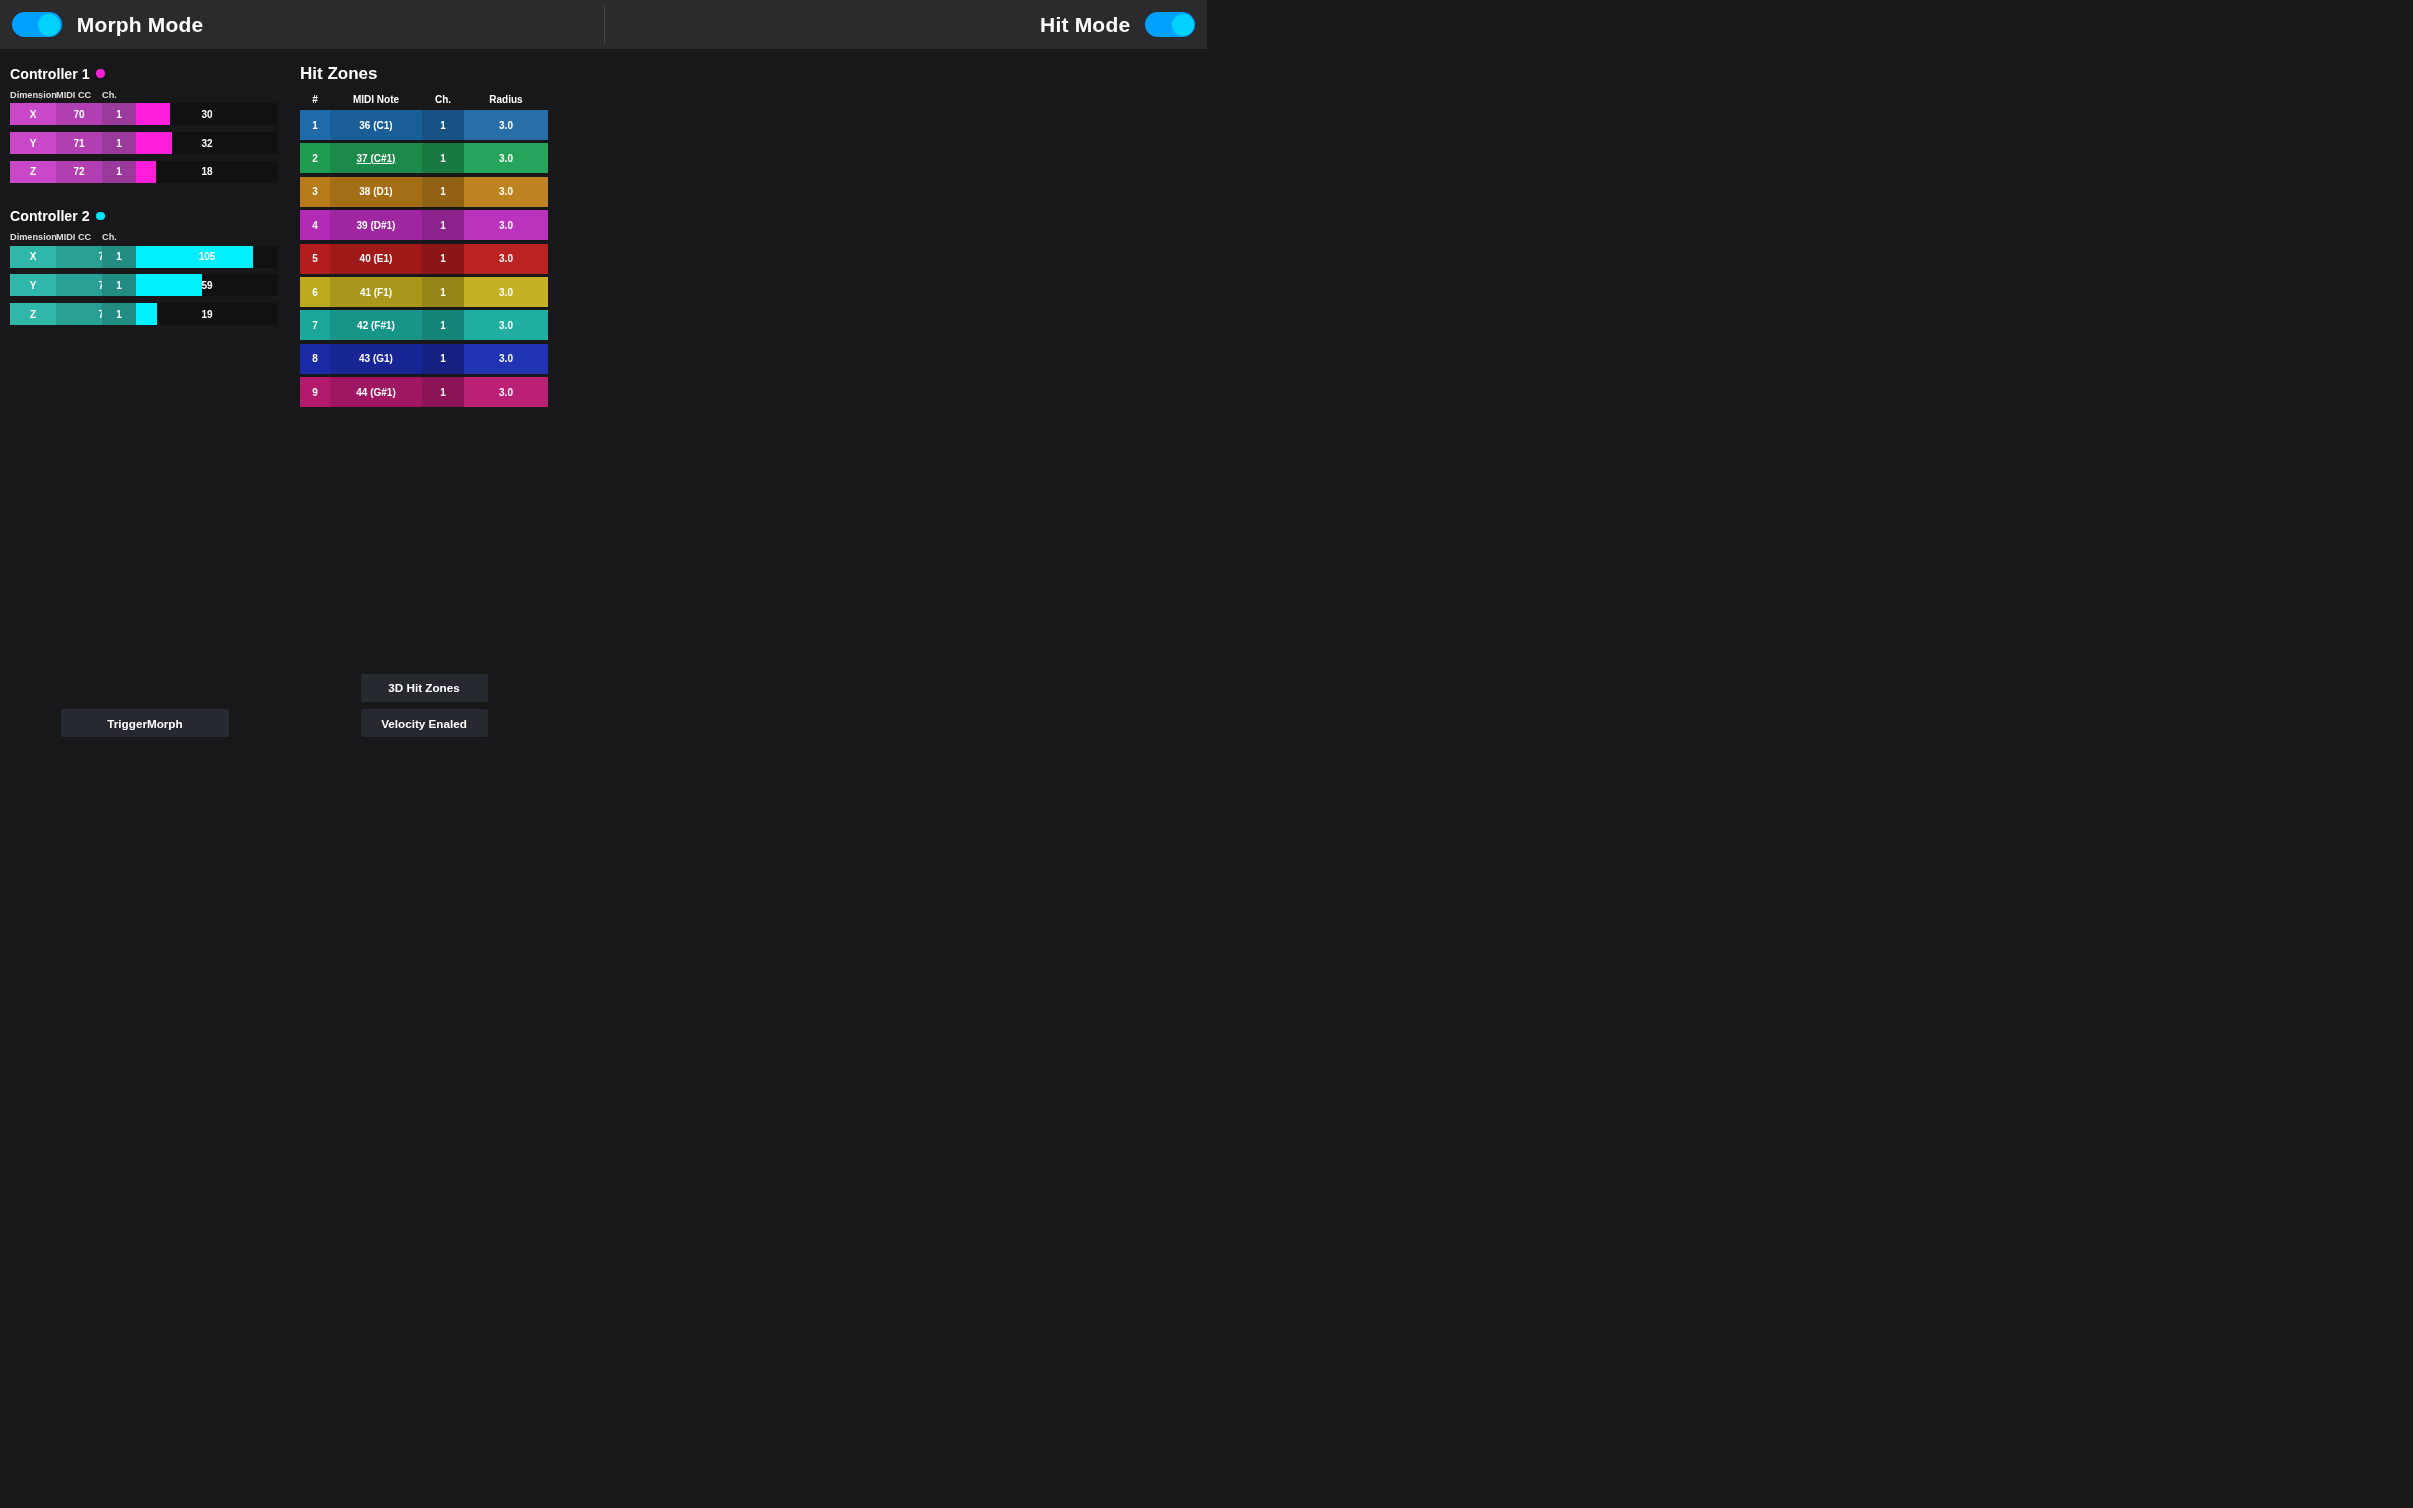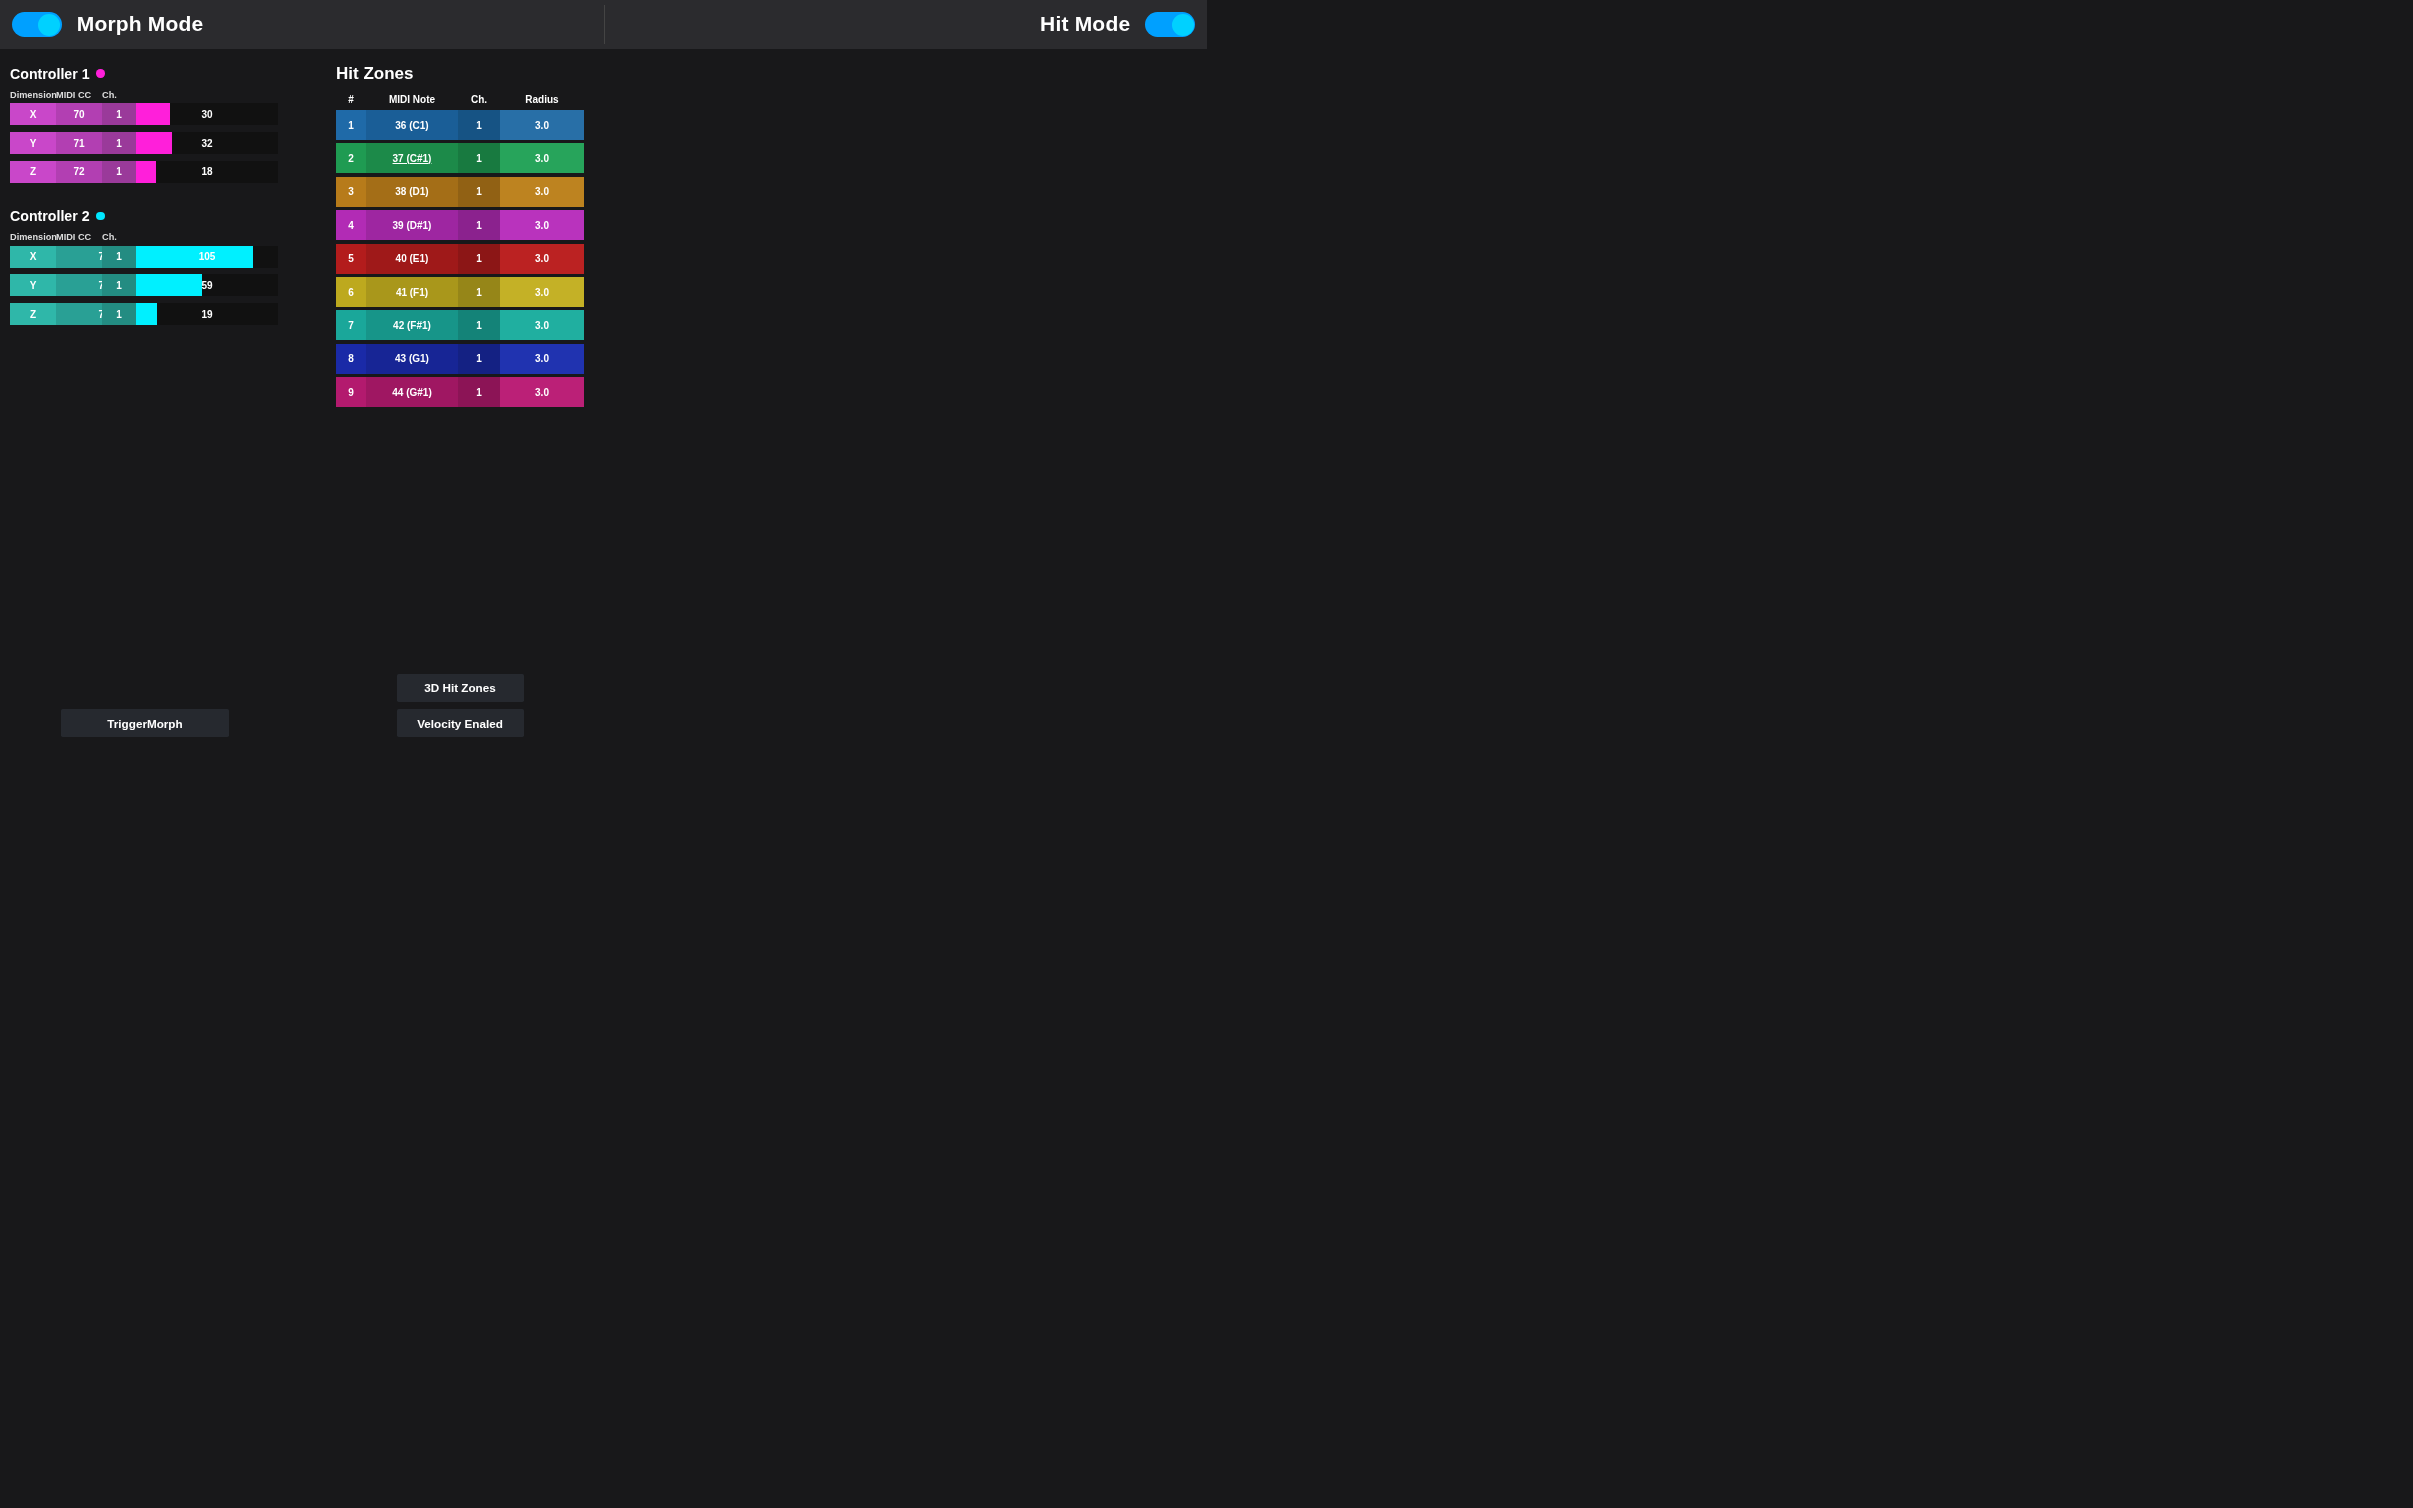--- a/index.html
+++ b/index.html
@@ -25,39 +25,38 @@
   }
   .header::after {
     content:"";
     position:absolute;
     left:50%;
     top:5px;
     bottom:5px;
     width:0.8px;
     background:#444;
   }
-  .header-left, .header-right { display:flex; align-items:flex-start; gap:15px; }
+  .header-left, .header-right { display:flex; align-items:center; gap:15px; }
   .header-title { font-size:21px; font-weight:800; letter-spacing:0.2px; }
   
   .toggle {
     width:50px; height:25px; border-radius:12.6px;
     background:#00a0ff;
     position:relative;
   }
   .toggle .knob {
     position:absolute; top:1.7px; right:1.7px;
     width:22px; height:22px; border-radius:50%;
     background:#00d1ff;
   }
   
   .main {
     flex:1;
     display:flex;
     min-height:0;
-    gap:36px;
   }
   .left-panel {
     width:290px;
     background:#18181a;
     padding:11.7px 10px 10px 10px;
     display:flex;
     flex-direction:column;
   }
   .center-panel {
     flex:1;

